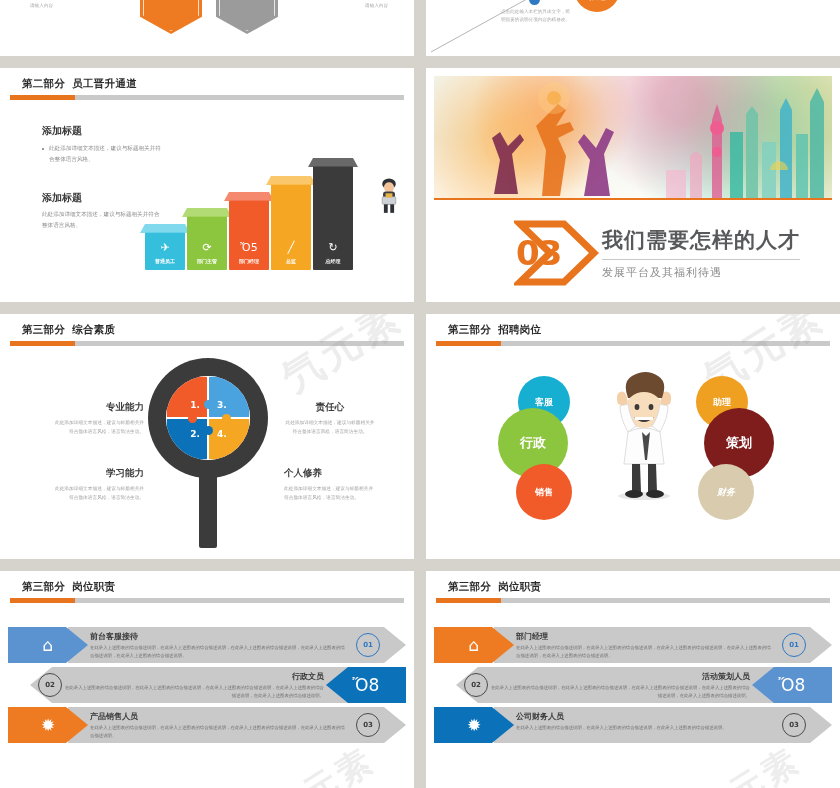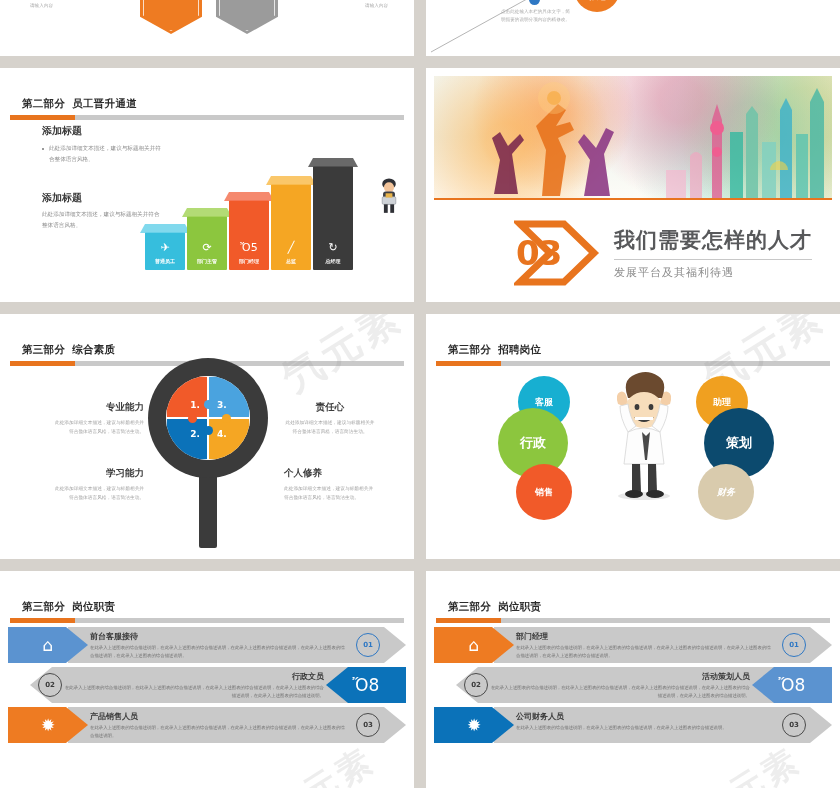--- a/index.html
+++ b/index.html
@@ -16,21 +16,21 @@
     column-gap:12px;row-gap:12px;
     padding:0 0 0 0;
     box-sizing:border-box;
   }
   .slide{
     background:#fff;position:relative;overflow:hidden;
     box-sizing:border-box;
   }
   .slide.clip-top{align-self:end;}
   
-  .hdr{position:absolute;left:0;top:0;width:100%;margin-top:20px;}
+  .hdr{position:absolute;left:0;top:0;width:100%;}
   .hdr-title{
     font-size:10.5px;font-weight:bold;color:#2b2b2b;
     padding:9px 0 0 22px;letter-spacing:.3px;white-space:nowrap;
   }
   .hdr-title .sep{display:inline-block;width:7px;}
   .hdr-bar{
     position:absolute;left:10px;right:10px;top:27px;height:5px;background:#c9c9c9;
   }
   .hdr-bar i{position:absolute;left:0;top:0;height:100%;width:16.5%;background:#e8741e;display:block;}
 
@@ -78,21 +78,21 @@
     border-bottom:2px solid #e8741e;
   }
   .sect{position:absolute;left:88px;top:150px;display:flex;align-items:center;}
   .chev{position:relative;width:88px;height:70px;}
   .chev svg{position:absolute;left:0;top:0;}
   .chev .num{
     position:absolute;left:2px;top:50%;transform:translateY(-50%);
     font-size:34px;font-weight:bold;color:#e8741e;letter-spacing:-1px;
     font-family:"DejaVu Sans",sans-serif;
   }
-  .sect-txt{margin-left:12px;}
+  .sect-txt{margin-left:0;}
   .sect-h{font-size:21px;font-weight:bold;color:#58595b;letter-spacing:1px;margin:0;}
   .sect-rule{height:1px;background:#c8c8c8;margin:5px 0 5px 0;}
   .sect-s{font-size:11px;color:#8a8a8a;margin:0;letter-spacing:1px;}
 
   
   .mag{position:absolute;left:148px;top:44px;width:120px;height:190px;}
   .mag .ring{
     position:absolute;left:0;top:0;width:120px;height:120px;border-radius:50%;
     background:#3b3b3b;
   }
@@ -344,21 +344,21 @@
     <div class="circ" style="left:72px;top:94px;width:70px;height:70px;background:#8cc63e;font-size:13px;">
       <span>行政</span>
     </div>
     <div class="circ" style="left:90px;top:150px;width:56px;height:56px;background:#f15a29;font-size:9px;">
       <span>销售</span>
     </div>
 
     <div class="circ" style="left:270px;top:62px;width:52px;height:52px;background:#f0a020;font-size:9px;">
       <span>助理</span>
     </div>
-    <div class="circ" style="left:278px;top:94px;width:70px;height:70px;background:#0c4a6e;font-size:13px;">
+    <div class="circ" style="left:278px;top:94px;width:70px;height:70px;background:#7f1d1d;font-size:13px;">
       <span>策划</span>
     </div>
     <div class="circ" style="left:272px;top:150px;width:56px;height:56px;background:#d9cbad;font-size:9px;font-style:italic;">
       <span>财务</span>
     </div>
 
     <svg class="man" viewBox="0 0 80 130">
       <ellipse cx="40" cy="126" rx="26" ry="4" fill="#d8d8d8" opacity=".6"></ellipse>
       <path d="M14 34 q-3 -10 2 -12 q5 -2 7 6 l2 10Z" fill="#f4cfa8"></path>
       <path d="M66 34 q3 -10 -2 -12 q-5 -2 -7 6 l-2 10Z" fill="#f4cfa8"></path>

